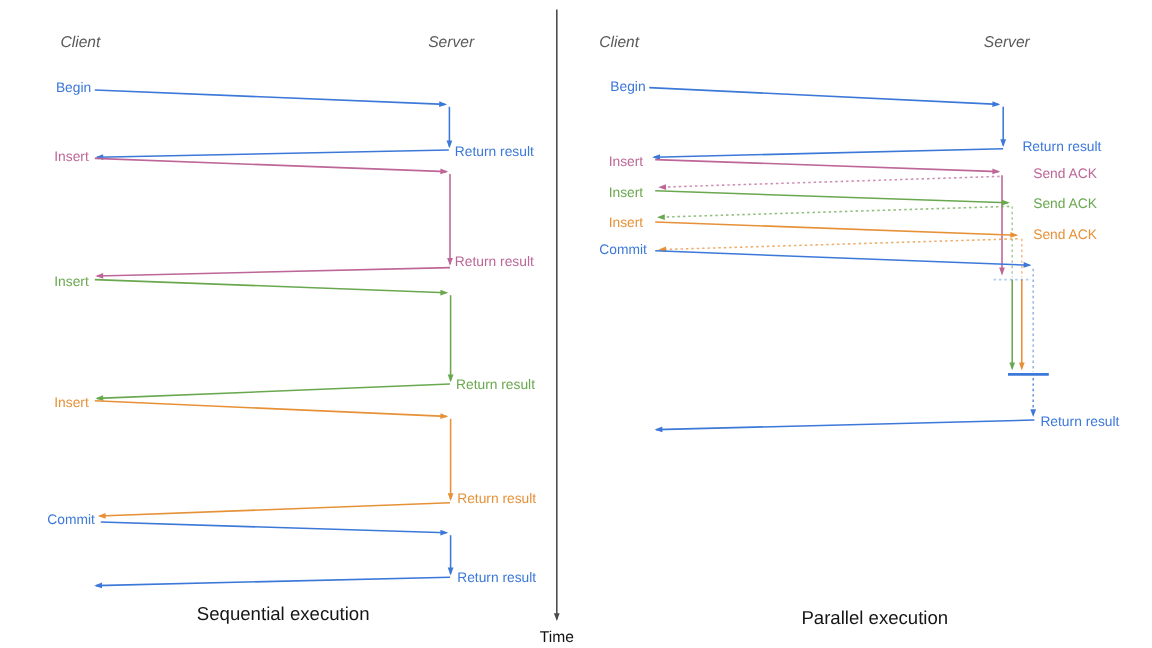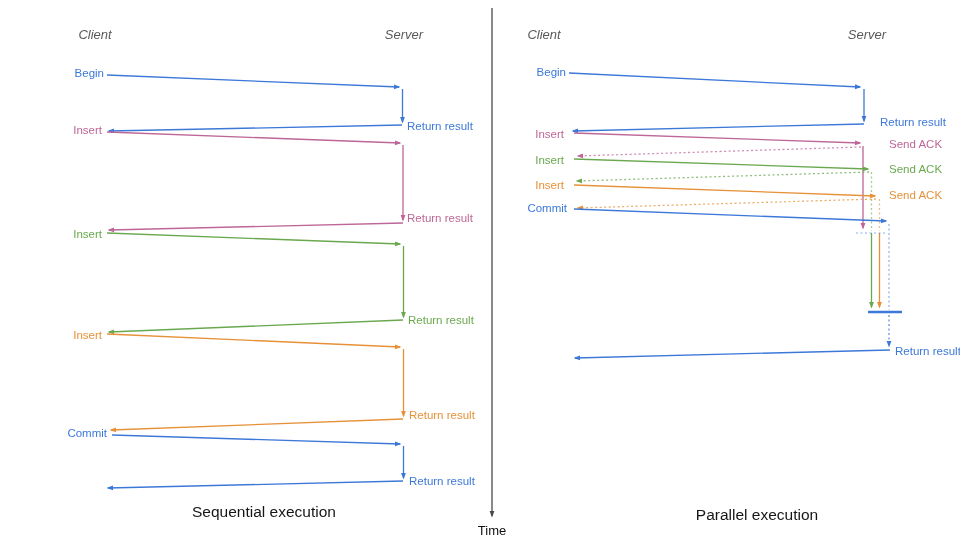--- a/index.html
+++ b/index.html
@@ -8,21 +8,20 @@
     background: #ffffff;
     width: 960px;
     height: 540px;
     overflow: hidden;
     font-family: "Liberation Sans", sans-serif;
   }
   #canvas-wrap {
     position: relative;
     width: 784px;
     height: 540px;
-    padding-left: 28px;
   }
   svg text {
     font-family: "Liberation Sans", sans-serif;
   }
 </style>
 </head>
 <body>
 
 <div id="canvas-wrap">
   <svg id="diagram" viewBox="0 0 960 540" width="960" height="540" xmlns="http://www.w3.org/2000/svg">

